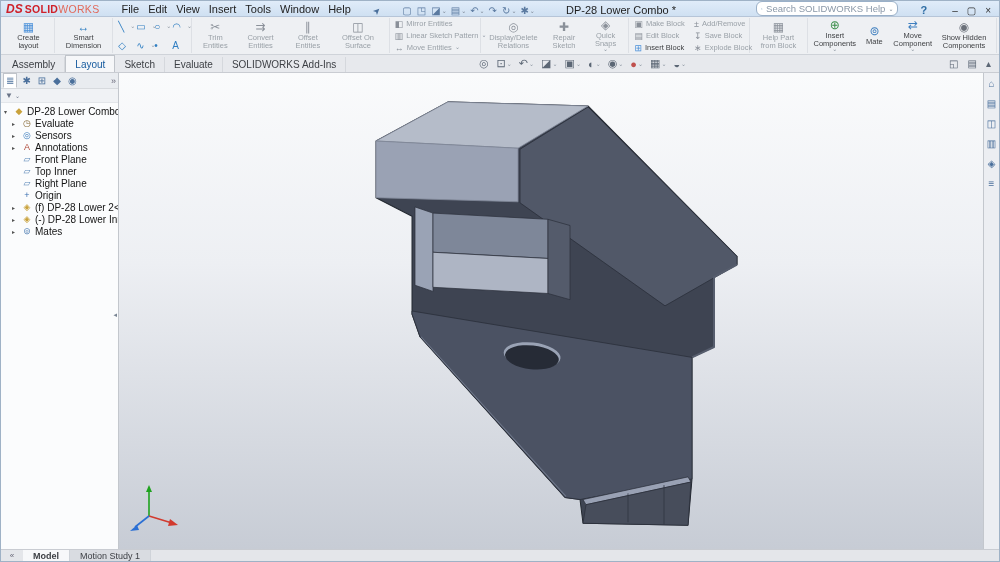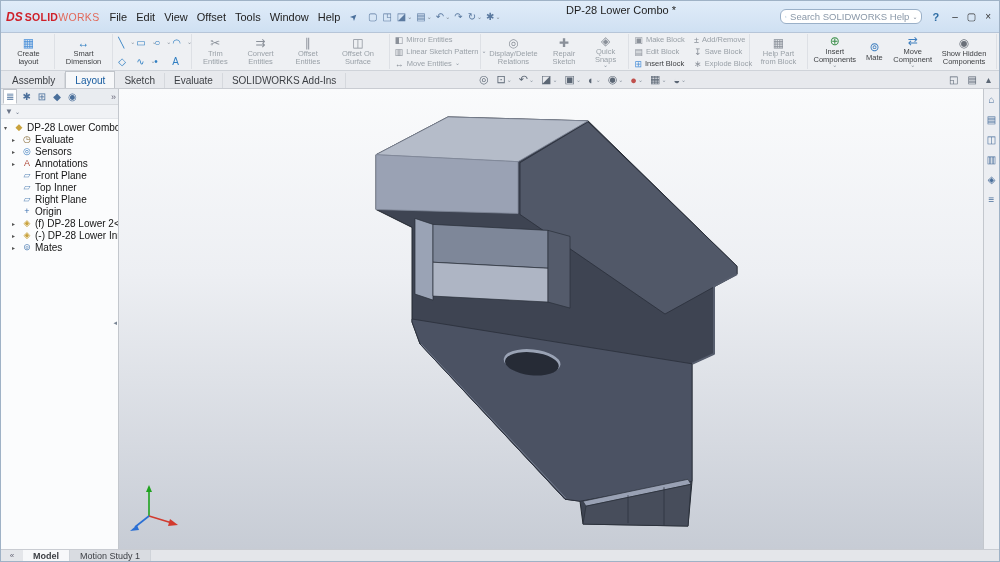--- a/index.html
+++ b/index.html
@@ -1,19 +1,19 @@
 <!DOCTYPE html>
 <html><head>
 <meta charset="utf-8">
 <style>
 *{box-sizing:border-box;margin:0;padding:0}
 html,body{width:1000px;height:562px;overflow:hidden;font-family:"Liberation Sans",sans-serif;background:#fff}
 .app{width:1000px;height:562px;display:flex;flex-direction:column;border:1px solid #9fb2c6}
 
-.titlebar{height:32px;background:linear-gradient(#e0ecf9,#cfe0f2);border-bottom:1px solid #b6c5d8;display:flex;align-items:center;gap:6px;padding:0 5px;position:relative;flex:0 0 auto}
+.titlebar{height:16px;background:linear-gradient(#e0ecf9,#cfe0f2);border-bottom:1px solid #b6c5d8;display:flex;align-items:flex-end;gap:18px;padding:0 5px;position:relative;flex:0 0 auto}
 .logo{display:flex;align-items:baseline;white-space:nowrap}
 .logo .ds{color:#cf2029;font-weight:bold;font-style:italic;font-size:12px;margin-right:2px}
 .logo .solid{color:#cf2029;font-weight:bold;font-size:10.5px;letter-spacing:.3px}
 .logo .works{color:#e2695a;font-size:10.5px;letter-spacing:.3px}
 .menus{display:flex;gap:1px}
 .menu{font-size:11px;color:#222;padding:1px 4px;cursor:default}
 .pin{font-size:9px;color:#4a6f9b;transform:rotate(-45deg);display:inline-block}
 .qat{display:flex;gap:4px;align-items:center;color:#5b7aa0;font-size:10px;margin-left:4px}
 .qbtn{display:flex;align-items:center}
 .qbtn .c{font-size:6px;color:#7b8794;margin-left:1px}
@@ -89,21 +89,21 @@
     <div class="logo">
       <span class="ds">DS</span>
         <span class="solid">SOLID</span>
         <span class="works">WORKS</span>
     </div>
     <nav class="menus">
 
     <span class="menu">File</span>
         <span class="menu">Edit</span>
         <span class="menu">View</span>
-        <span class="menu">Offset</span>
+        <span class="menu">Insert</span>
         <span class="menu">Tools</span>
         <span class="menu">Window</span>
         <span class="menu">Help</span>
       </nav>
     <span class="pin">➤</span>
     <div class="qat">
 
         <span class="qbtn">
           <span class="g">▢</span>
           <span class="c"></span>

